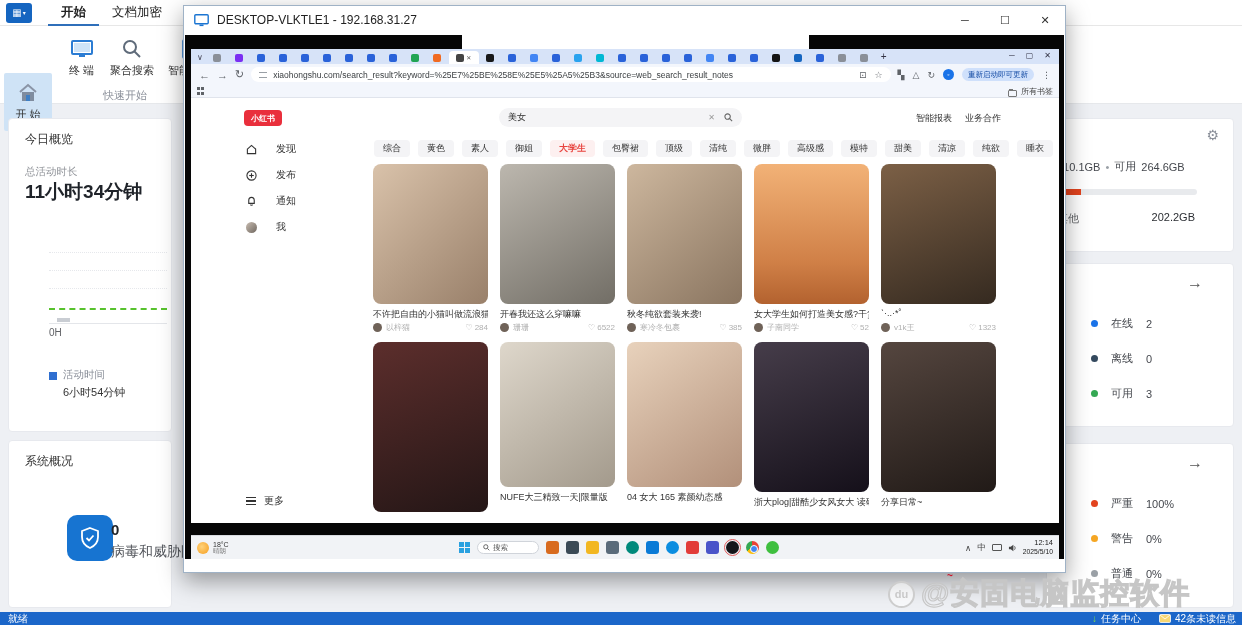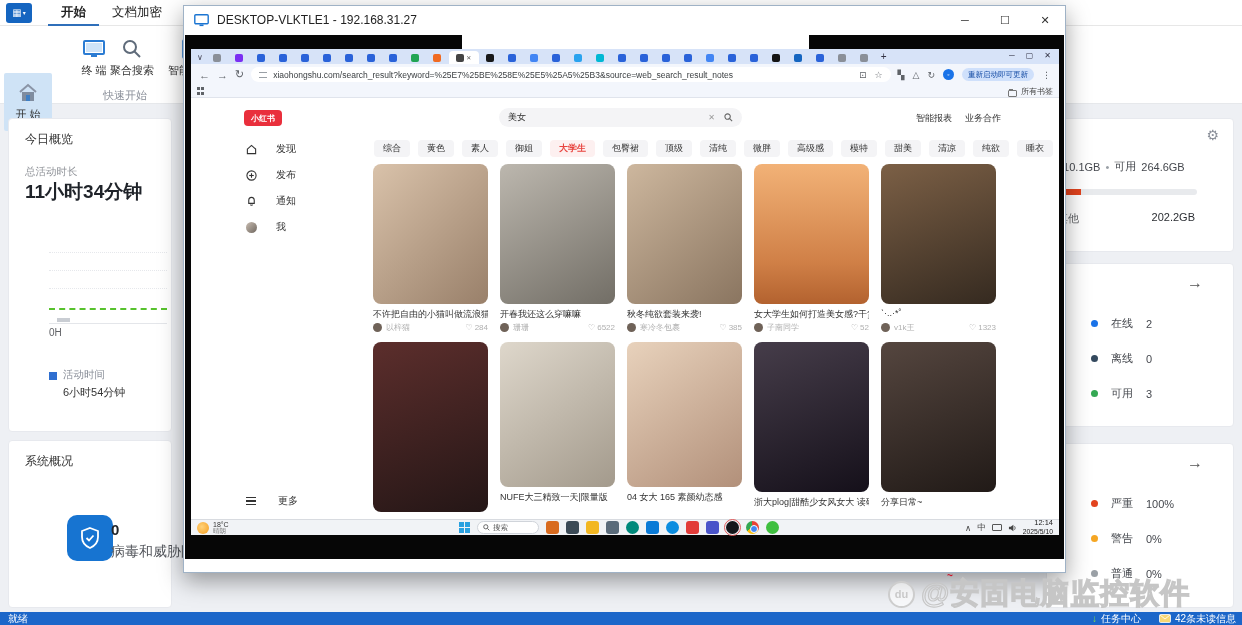--- a/index.html
+++ b/index.html
@@ -114,21 +114,21 @@
   
   .page{flex:1;position:relative;overflow:hidden;background:#fff;}
   .xlogo{position:absolute;left:53px;top:12px;width:38px;height:16px;background:#e92f3c;border-radius:4px;color:#fff;font-size:8px;font-weight:bold;display:flex;align-items:center;justify-content:center;}
   .xsearch{position:absolute;left:308px;top:10px;width:243px;height:19px;background:#f4f4f6;border-radius:10px;display:flex;align-items:center;padding:0 9px;}
   .xsearch .q{font-size:9px;color:#333;flex:1;}
   .xsearch .xico{font-size:8px;color:#999;margin-right:9px;}
   .xlinks{position:absolute;right:58px;top:14px;display:flex;gap:13px;font-size:9px;color:#333;}
   .xnav{position:absolute;left:55px;top:44px;display:flex;flex-direction:column;gap:12px;}
   .xnavitem{display:flex;align-items:center;gap:19px;font-size:10px;color:#333;height:14px;}
   .xnav-ava{width:11px;height:11px;border-radius:50%;background:linear-gradient(135deg,#b9a companion);background:linear-gradient(135deg,#c9bdb2,#6f675f);}
-  .xmore{position:absolute;left:55px;top:396px;display:flex;align-items:center;gap:22px;font-size:10px;color:#333;}
+  .xmore{position:absolute;left:55px;top:396px;display:flex;align-items:center;gap:8px;font-size:10px;color:#333;}
   .hamb{display:flex;flex-direction:column;gap:2px;}
   .hamb i{width:10px;height:1.5px;background:#333;}
   .chips{position:absolute;left:183px;top:42px;display:flex;gap:8px;}
   .chip{height:17px;padding:0 9px;background:#f4f4f6;border-radius:4px;font-size:9px;color:#333;display:flex;align-items:center;white-space:nowrap;}
   .chip.active{background:#fdf0f0;color:#e8433e;font-weight:bold;}
   .grid{position:absolute;left:182px;top:66px;display:flex;gap:12px;}
   .gcol{width:115px;display:flex;flex-direction:column;}
   .ncard{margin-bottom:9px;}
   .nimg{width:115px;border-radius:8px;}
   .h140{height:140px;} .h145{height:145px;} .h150{height:150px;} .h170{height:170px;}
@@ -145,21 +145,21 @@
   .im7{background:linear-gradient(145deg,#ded7cb,#a39a8c);} 
   .im8{background:linear-gradient(145deg,#e8d2bc,#b2907a);} 
   .im9{background:linear-gradient(160deg,#463d4a,#15101a);} 
   .im10{background:linear-gradient(160deg,#55463f,#211a17);}
   .relbox{height:92px;background:#f6f8fa;border-radius:8px;padding:8px 9px;margin-bottom:12px;}
   .relhead{display:flex;align-items:center;gap:6px;font-size:9.5px;font-weight:bold;color:#333;}
   .relq{width:13px;height:13px;border-radius:50%;background:#fff;display:flex;align-items:center;justify-content:center;}
   .rellist{margin:7px 0 0 2px;padding:0;list-style:none;display:flex;flex-direction:column;gap:7px;font-size:8.5px;color:#555;}
 
   
-  .rtaskbar{position:absolute;left:6px;top:484px;width:868px;height:16px;background:#f1f3f6;border-top:1px solid #d8dbe0;display:flex;align-items:center;}
+  .rtaskbar{position:absolute;left:6px;top:500px;width:868px;height:24px;background:#f1f3f6;border-top:1px solid #d8dbe0;display:flex;align-items:center;}
   .weather{display:flex;align-items:center;gap:4px;margin-left:6px;}
   .sun{width:12px;height:12px;border-radius:50%;background:radial-gradient(circle at 40% 40%,#ffd27a,#f59d1e);}
   .wtxt{display:flex;flex-direction:column;line-height:1;}
   .wtemp{font-size:7px;color:#333;}
   .wdesc{font-size:6.5px;color:#777;}
   .tcenter{position:absolute;left:268px;display:flex;align-items:center;gap:7px;}
   .winlogo{width:11px;height:11px;display:grid;grid-template-columns:5px 5px;grid-gap:1px;}
   .winlogo i{background:#2aa1e0;width:5px;height:5px;}
   .tsearch{width:62px;height:13px;background:#fff;border:1px solid #d0d4da;border-radius:7px;display:flex;align-items:center;gap:3px;padding:0 5px;font-size:7.5px;color:#555;}
   .ticons{display:flex;gap:7px;align-items:center;}
@@ -196,21 +196,21 @@
 
   <div class="ribbon">
     <div class="tile active" style="left:4px;margin-top:44px;">
       <svg width="22" height="20" viewBox="0 0 22 20">
           <path d="M3 9 L11 2 L19 9" fill="none" stroke="#8a94a6" stroke-width="2"></path>
           <rect x="5" y="9" width="12" height="9" fill="#7f8c9f"></rect>
           <rect x="9" y="12" width="4" height="6" fill="#3f7fc4"></rect>
         </svg>
       <span class="tlabel">开 始</span>
     </div>
-    <div class="tile" style="left:70px;">
+    <div class="tile" style="left:46px;align-items:flex-end;">
       <svg width="24" height="20" viewBox="0 0 24 20">
           <rect x="2" y="2" width="20" height="13" rx="1" fill="none" stroke="#2b7cd3" stroke-width="2"></rect>
           <rect x="4" y="4" width="16" height="9" fill="#cfe4f8"></rect>
           <rect x="9" y="16" width="6" height="2" fill="#2b7cd3"></rect>
         </svg>
       <span class="tlabel">终 端</span>
     </div>
     <div class="tile" style="left:104px;width:56px;">
       <svg width="20" height="20" viewBox="0 0 20 20">
           <circle cx="8" cy="8" r="6" fill="none" stroke="#5f6b7a" stroke-width="2"></circle>

